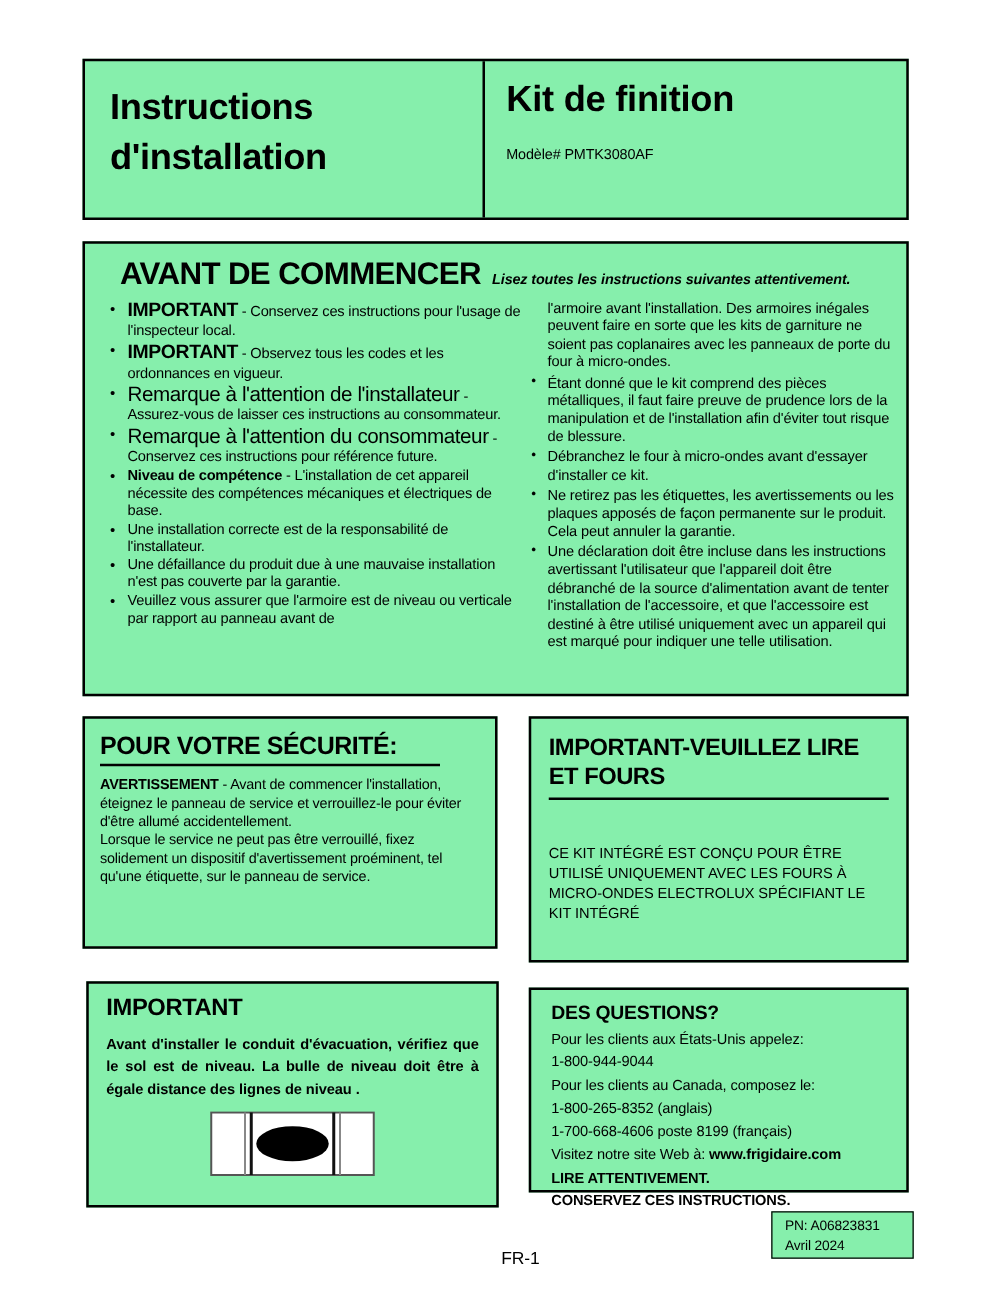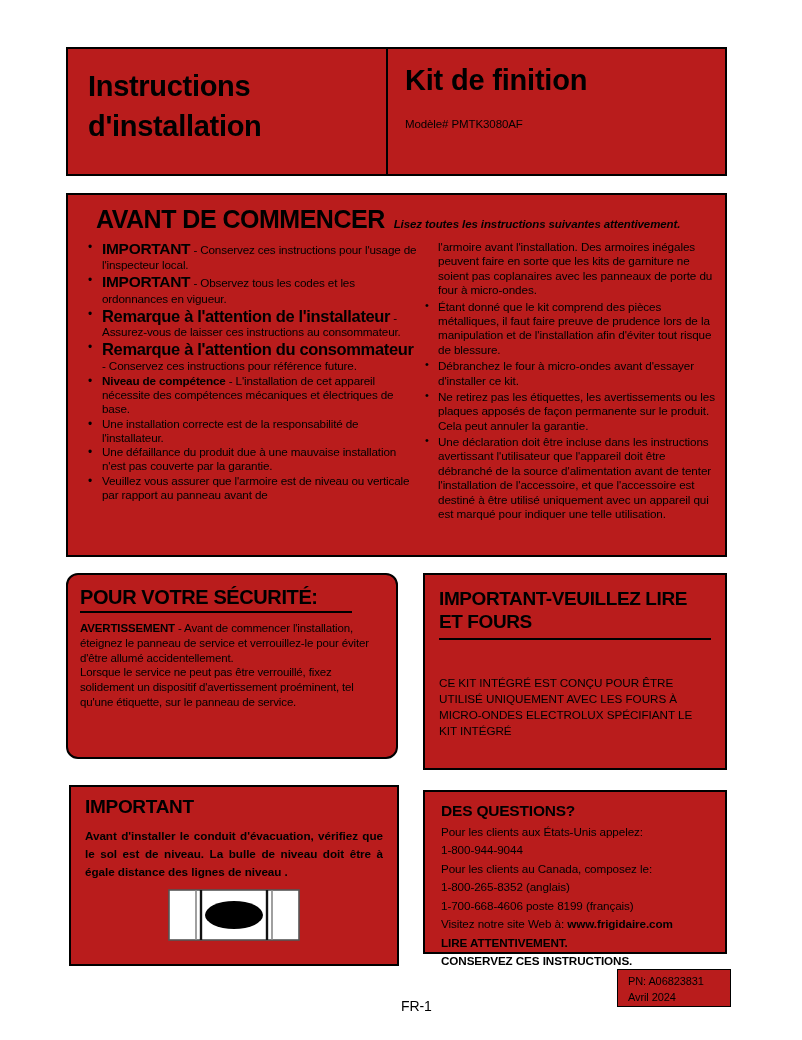--- a/index.html
+++ b/index.html
@@ -22,21 +22,21 @@
     left: 0; top: 0;
     width: 802px;
     height: 1040px;
   }
 
   
   .box {
     position: absolute;
     border: 2.5px solid #000;
     box-sizing: border-box;
-    background: #b91c1c;
+    background: #86efac;
   }
 
   
   #header-box {
     left: 66px;
     top: 47px;
     width: 661px;
     height: 129px;
   }
   #header-inner {
@@ -124,21 +124,21 @@
     top: 0;
     font-size: 12px;
     line-height: inherit;
   }
   .lead-big {
     font-weight: bold;
     font-size: 15.5px;
     letter-spacing: -0.3px;
   }
   .lead-bigger {
-    font-weight: bold;
+    font-weight: normal;
     font-size: 16.5px;
     letter-spacing: -0.35px;
     line-height: 1.13;
   }
   .lead-small {
     font-weight: bold;
     font-size: 11.7px;
     letter-spacing: -0.15px;
   }
   li.hang-1 { line-height: 1.17; }
@@ -168,21 +168,20 @@
     font-size: 11px;
   }
 
   
   #secu-box {
     left: 66px;
     top: 573px;
     width: 332px;
     height: 186px;
     padding: 11px 12px 0 12px;
-    border-radius: 12px;
   }
   .h-underline {
     font-size: 20px;
     font-weight: bold;
     letter-spacing: -0.4px;
     display: inline-block;
     border-bottom: 2.5px solid #000;
     padding-bottom: 2px;
     padding-right: 34px;
   }

